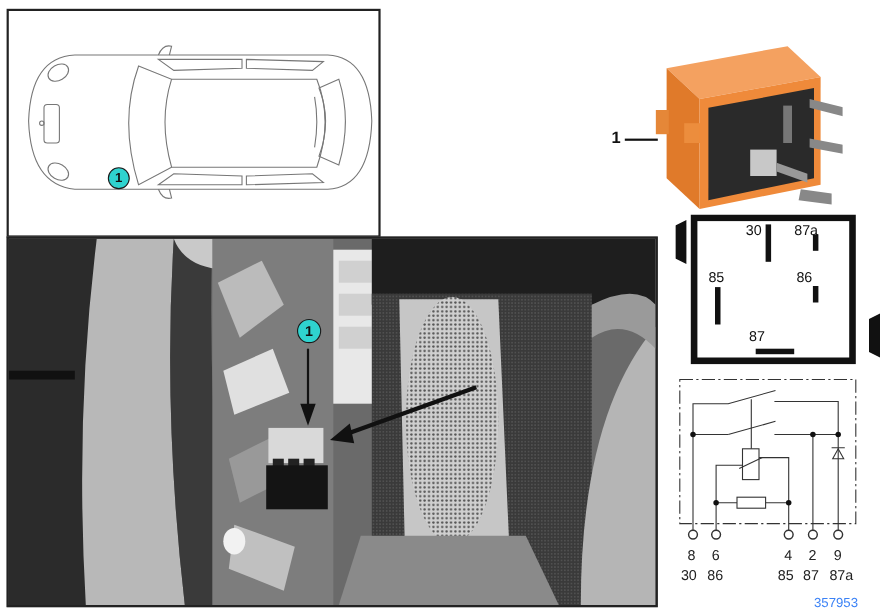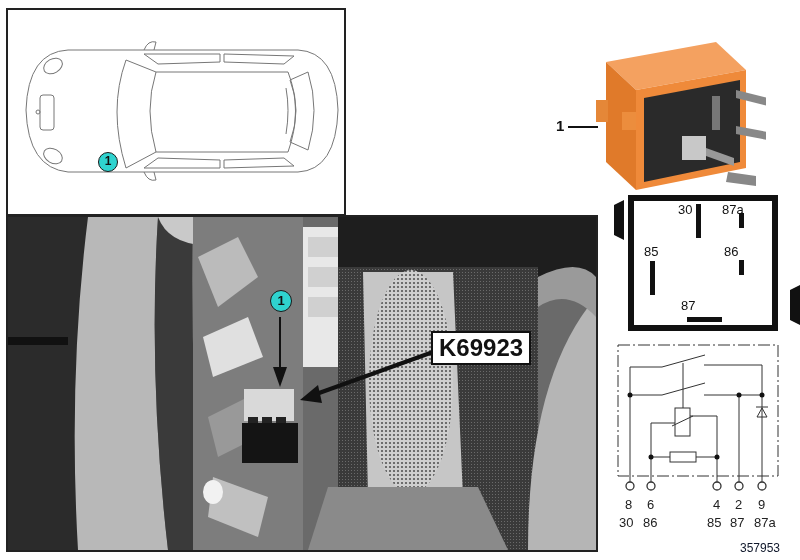--- a/index.html
+++ b/index.html
@@ -99,21 +99,20 @@
     <rect x="268" y="200" width="10" height="10" fill="#222"></rect>
     <rect x="234" y="206" width="56" height="40" fill="#141414"></rect>
 
     <line x1="425" y1="135" x2="300" y2="180" stroke="#111" stroke-width="4"></line>
     <polygon points="292,183 310,168 314,186" fill="#111"></polygon>
 
     <line x1="272" y1="100" x2="272" y2="160" stroke="#111" stroke-width="2"></line>
     <polygon points="265,150 279,150 272,170" fill="#111"></polygon>
   </svg>
   <div class="callout" style="left:262px;top:73px;width:22px;height:22px;line-height:19px;font-size:13px;">1</div>
-  <div class="label-k" style="left:423px;top:114px;">K69923</div>
 </div>
 
 <div class="abs" style="left:596px;top:40px;width:170px;height:150px;">
   <svg width="170" height="150" viewBox="0 0 170 150">
 
     <polygon points="10,22 120,2 150,30 40,50" fill="#f4a160"></polygon>
 
     <polygon points="10,22 40,50 40,150 10,122" fill="#e07a2a"></polygon>
     <rect x="0" y="60" width="12" height="22" fill="#e58738"></rect>
     <rect x="26" y="72" width="16" height="18" fill="#ec8d3d"></rect>
@@ -201,13 +200,13 @@
   <span class="cap" style="left:108px;top:162px;">4</span>
   <span class="cap" style="left:130px;top:162px;">2</span>
   <span class="cap" style="left:153px;top:162px;">9</span>
   <span class="cap" style="left:14px;top:180px;">30</span>
   <span class="cap" style="left:38px;top:180px;">86</span>
   <span class="cap" style="left:102px;top:180px;">85</span>
   <span class="cap" style="left:125px;top:180px;">87</span>
   <span class="cap" style="left:149px;top:180px;">87a</span>
 </div>
 
-<div class="abs" style="left:740px;top:541px;font-size:12px;color:#0f172a;">357953</div>
+<div class="abs" style="left:740px;top:541px;font-size:12px;color:#3b82f6;">357953</div>
 
 </body></html>

